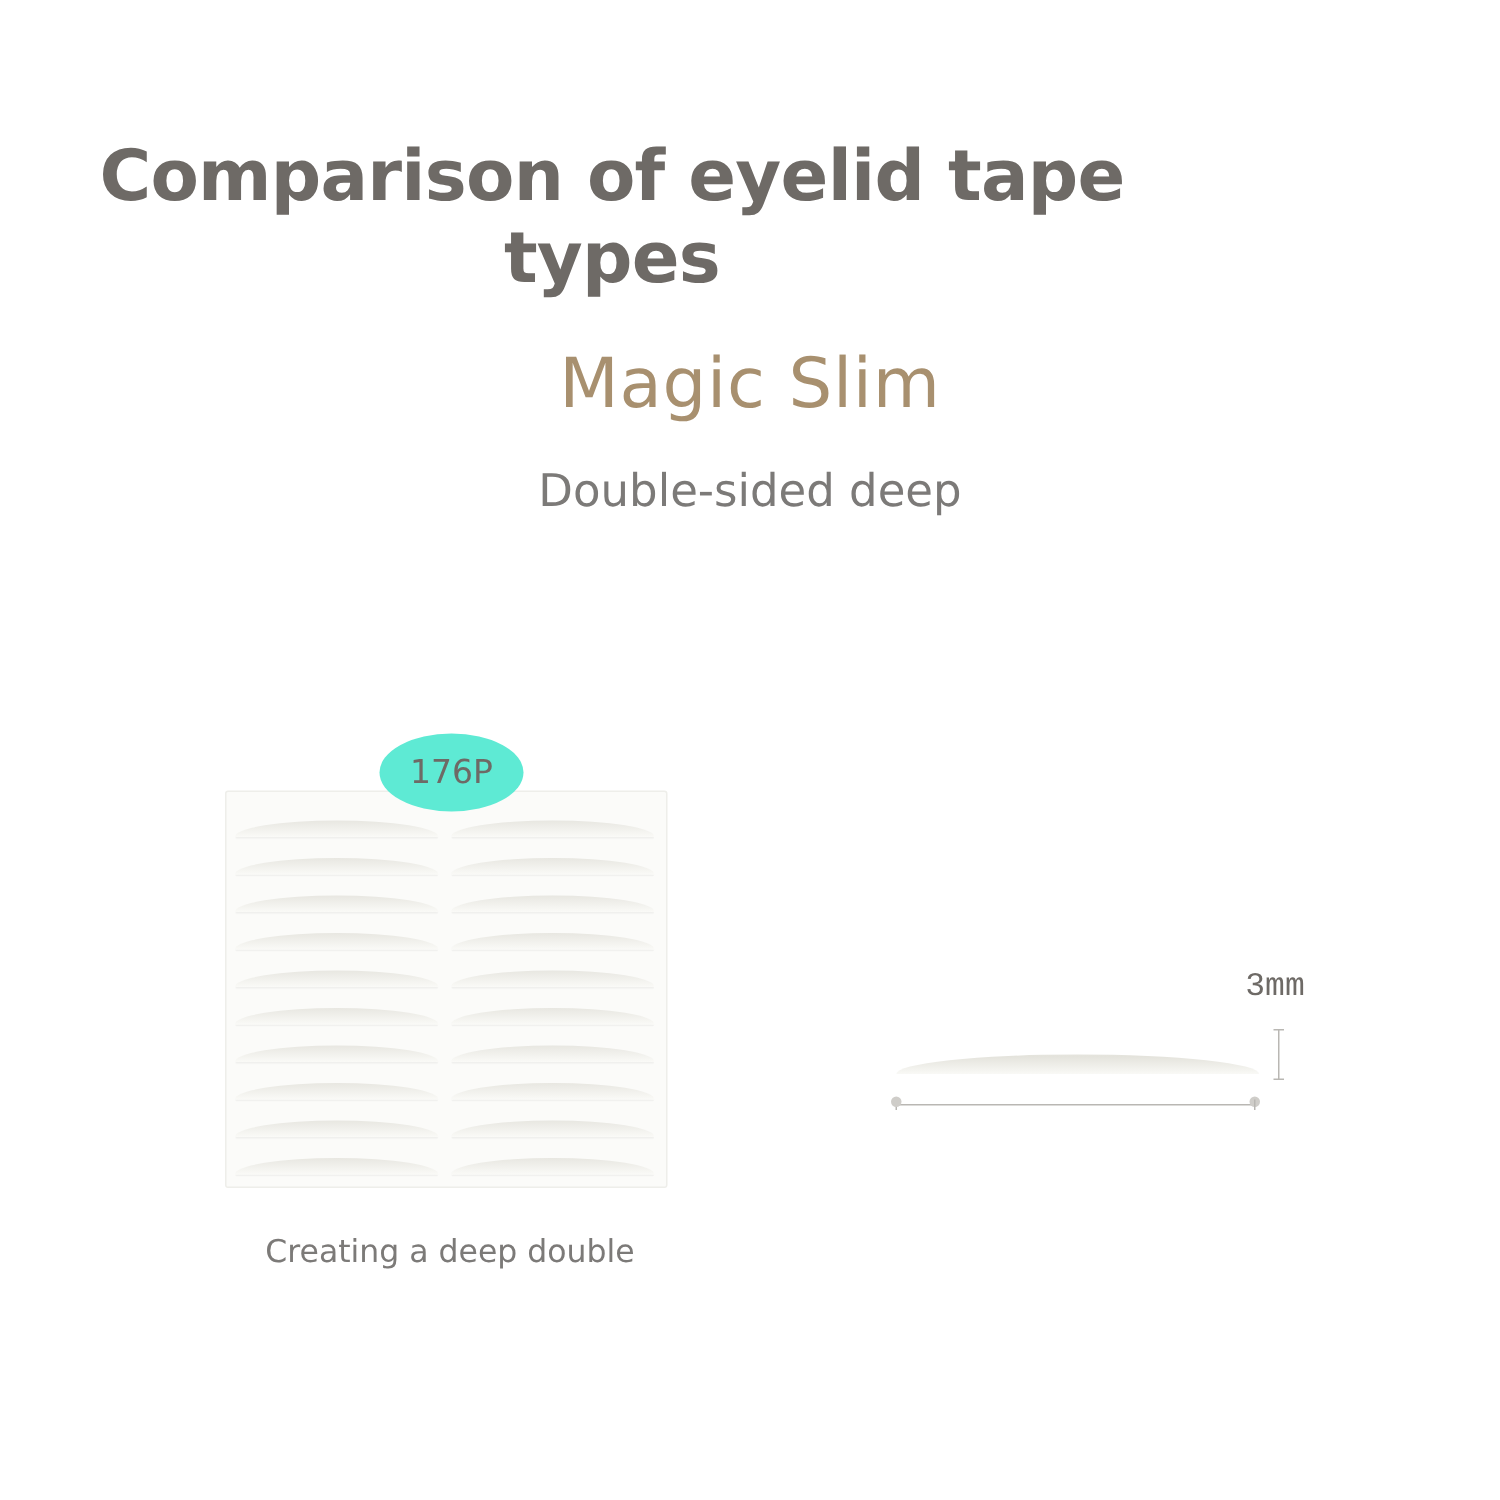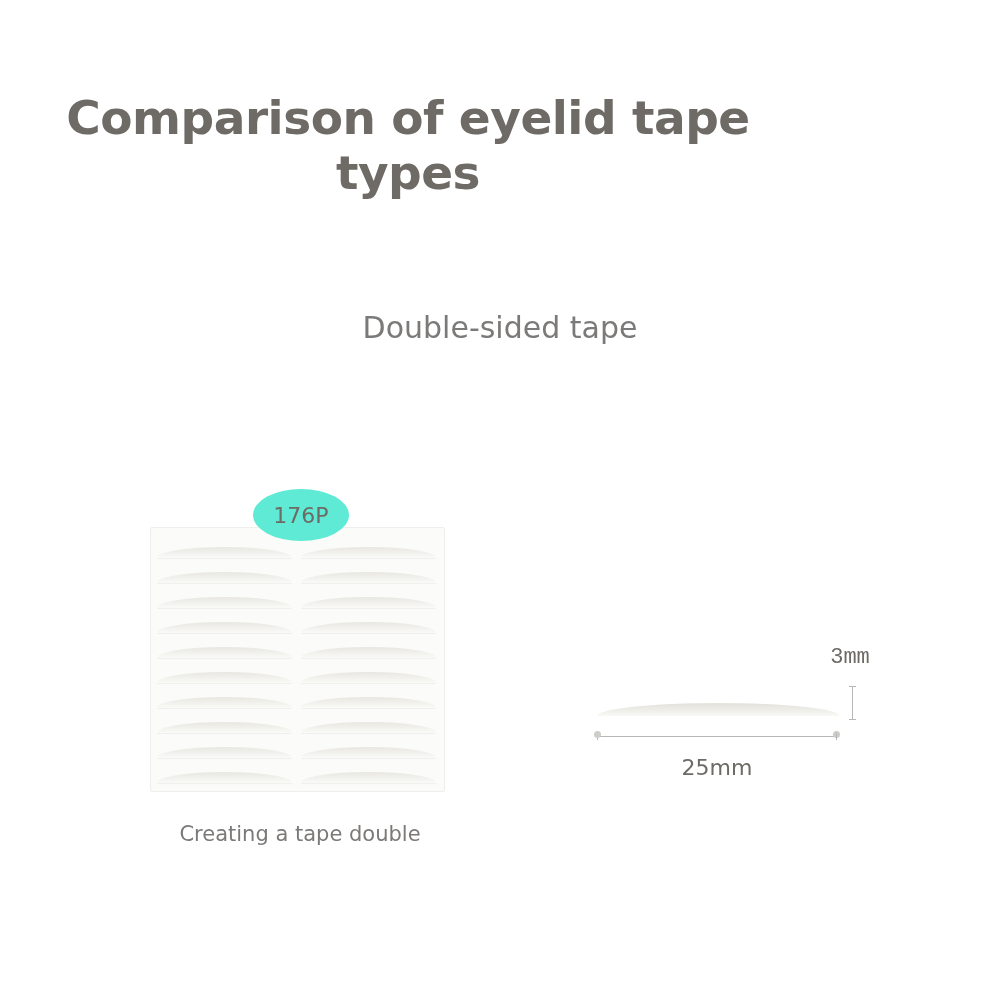--- a/index.html
+++ b/index.html
@@ -221,22 +221,23 @@
     font-family: Liberation Mono, monospace;
   }
 </style>
 </head>
 <body>
 
 <div class="page">
 
   <div class="main-title">Comparison of eyelid tape types</div>
 
-
-  <div class="product-sub">Double-sided tape</div>
+  <div class="product-name">Magic Slim</div>
+
+  <div class="product-sub">Double-sided deep</div>
 
   <div class="sheet-wrap">
     <div class="sheet">
       <div class="col left">
         <div class="strip" style="top:0px">
             <span class="arc"></span>
           </div>
         <div class="strip" style="top:25px">
             <span class="arc"></span>
           </div>
@@ -296,29 +297,28 @@
         <div class="strip" style="top:225px">
             <span class="arc"></span>
           </div>
       </div>
     </div>
   </div>
 
   <div class="badge">176P</div>
 
   <div class="caption">
-    <div>Creating a tape double</div>
+    <div>Creating a deep double</div>
   </div>
 
   <div class="tape-single">
     <div class="body"></div>
   </div>
 
   <div class="dim-v"></div>
   <div class="label-height">3mm</div>
 
   <div class="dim-h">
     <span class="cap l"></span>
     <span class="cap r"></span>
   </div>
-  <div class="label-width">25mm</div>
 
 </div>
 
 </body></html>

